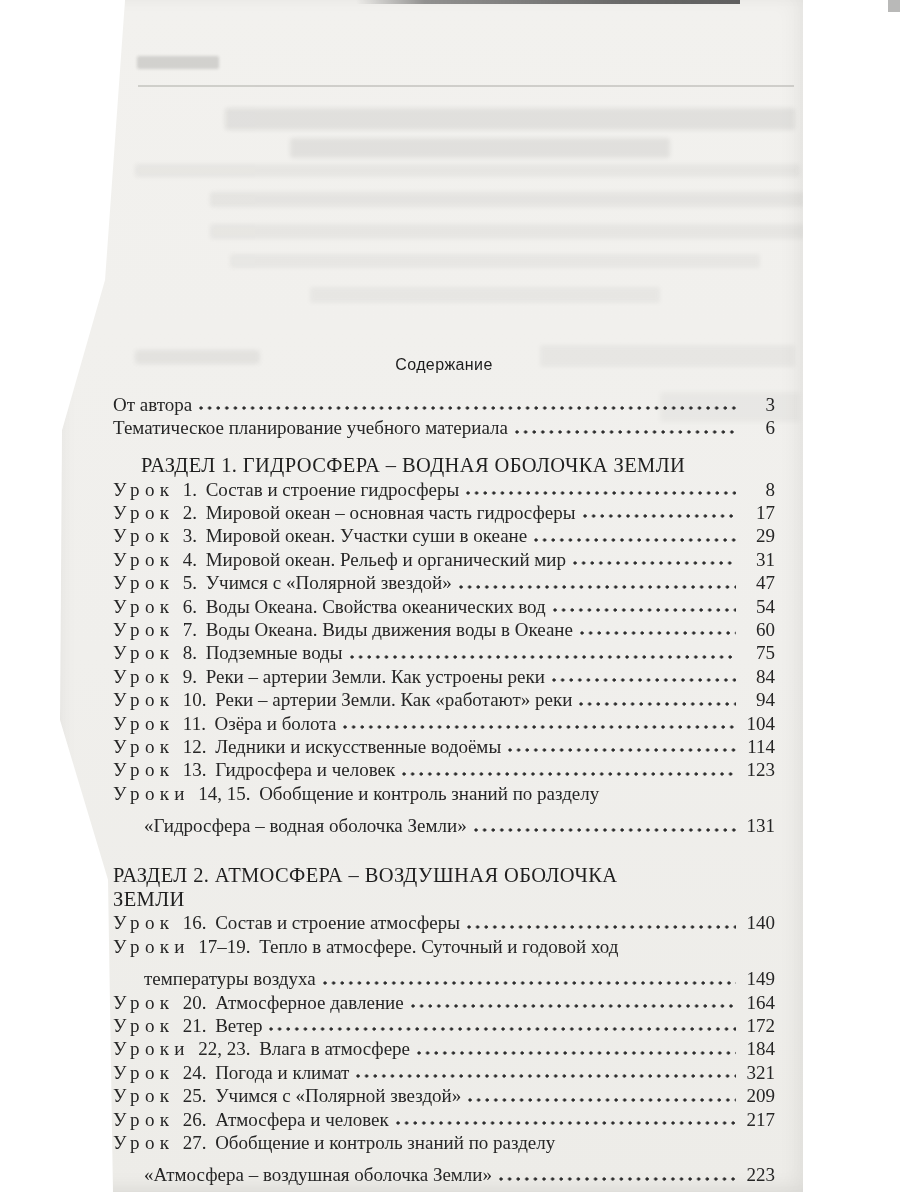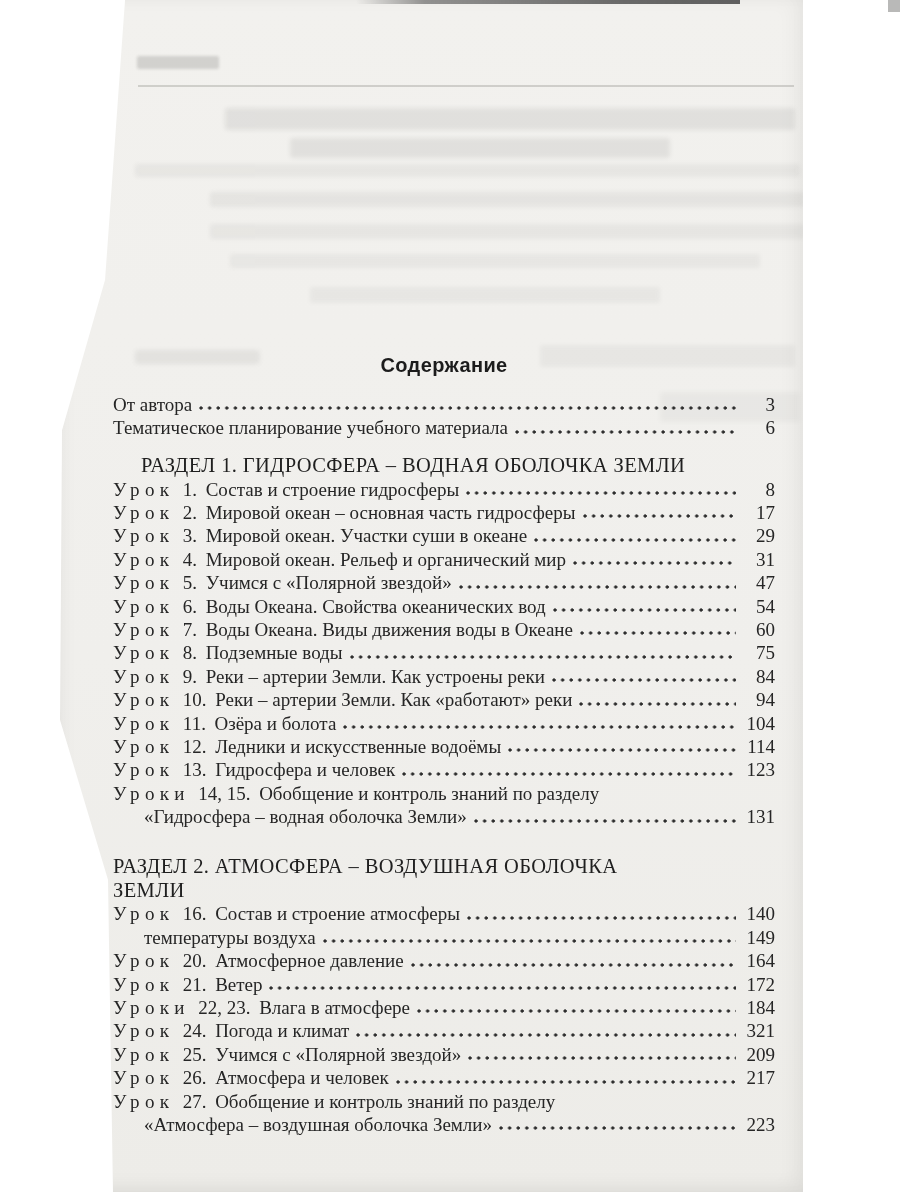--- a/index.html
+++ b/index.html
@@ -31,39 +31,39 @@
     background:#b3b2ae;opacity:.55;filter:blur(.6px);
   }
   .smudge-dark{position:absolute;background:#55554f;border-radius:2px;filter:blur(1.4px);}
   
   .content{
     position:absolute;left:53px;top:352px;width:662px;
     color:#262626;font-size:19px;line-height:23.4px;
   }
   .toc-heading{
     font-family:"Liberation Sans", sans-serif;
-    font-weight:bold;font-size:20px;line-height:26px;
+    font-weight:normal;font-size:16px;line-height:26px;
     letter-spacing:.4px;text-align:center;color:#1c1c1c;
     margin:0 0 15px 0;
   }
   .row{display:flex;align-items:baseline;}
   .row .text{white-space:nowrap;}
   .lbl{letter-spacing:.28em;margin-right:.45em;}
   .num{margin-right:.45em;}
   .dots{
     flex:1 1 auto;align-self:stretch;margin:0 5px 0 7px;min-width:18px;
     background-image:radial-gradient(circle at 2px 50%, #2c2c2c 1.35px, rgba(0,0,0,0) 1.9px);
     background-size:8.6px 6px;background-repeat:repeat-x;background-position:left calc(100% - 5px);
   }
   .pg{min-width:34px;text-align:right;}
   .section-title{
     font-size:20.5px;letter-spacing:.4px;color:#1f1f1f;
     margin-top:14px;line-height:23.8px;
   }
-  .wrap2{padding-left:31px;}
+  .wrap2{padding-left:31px;margin-top:9px;}
   .nofill{visibility:hidden;flex:1 1 auto;}
 </style>
 </head>
 <body>
 
 <div class="page">
 
   <div class="smudge-dark" style="left:77px;top:56px;width:82px;height:13px;opacity:.20;"></div>
   <div class="rule-faint"></div>
   <div class="smudge" style="left:165px;top:108px;width:570px;height:22px;opacity:.12;"></div>
@@ -171,20 +171,24 @@
         </div>
         <div class="section-title">
           <span style="display: block; margin-top: 26px;">РАЗДЕЛ 2. АТМОСФЕРА – ВОЗДУШНАЯ ОБОЛОЧКА</span>
           <span style="display: block;">ЗЕМЛИ</span>
         </div>
         <div class="row">
           <span class="text"><span class="lbl">Урок</span><span class="num">16.</span><span>Состав и строение атмосферы</span></span>
           <span class="dots"></span>
           <span class="pg">140</span>
         </div>
+        <div class="row">
+          <span class="text"><span class="lbl">Уроки</span><span class="num">17–19.</span><span>Тепло в атмосфере. Суточный и годовой ход</span></span>
+          <span class="nofill"></span>
+        </div>
         <div class="row wrap2">
           <span class="text"><span>температуры воздуха</span></span>
           <span class="dots"></span>
           <span class="pg">149</span>
         </div>
         <div class="row">
           <span class="text"><span class="lbl">Урок</span><span class="num">20.</span><span>Атмосферное давление</span></span>
           <span class="dots"></span>
           <span class="pg">164</span>
         </div>

